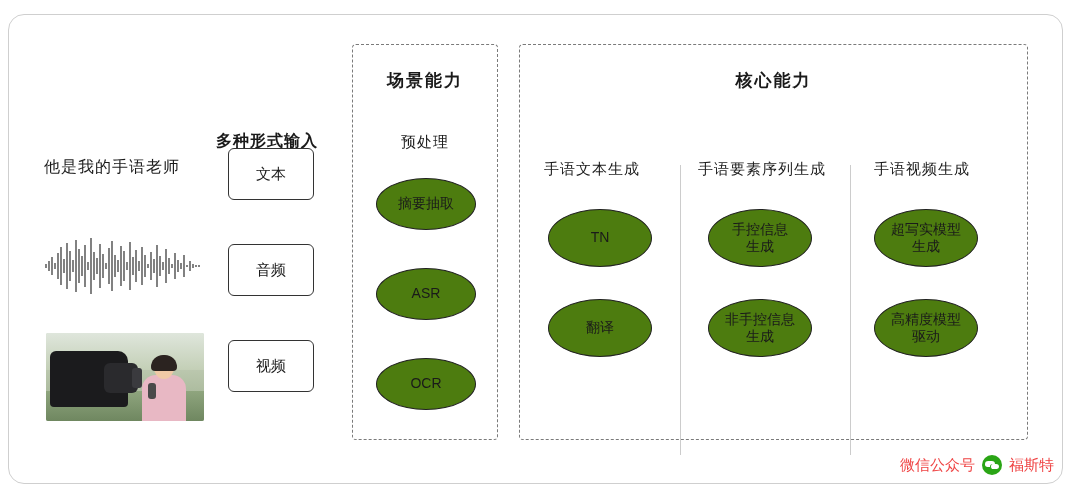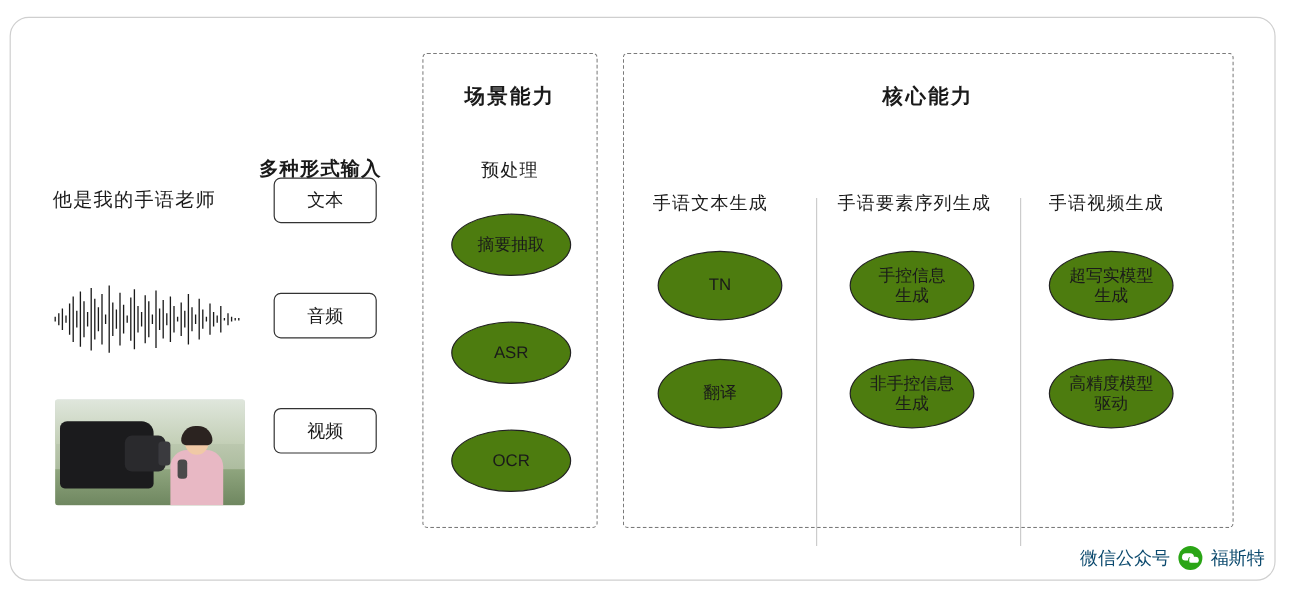--- a/index.html
+++ b/index.html
@@ -52,21 +52,21 @@
     position: absolute;
     left: 14px;
     top: 62px;
     font-size: 16px;
     letter-spacing: 1px;
     white-space: nowrap;
   }
   .type-box {
     position: absolute;
     width: 86px;
-    height: 38px;
+    height: 52px;
     border: 1px solid #333;
     border-radius: 6px;
     display: flex;
     align-items: center;
     justify-content: center;
     font-size: 15px;
     background: #fff;
     box-sizing: border-box;
   }
   .box-text  { left: 198px; top: 53px; }
@@ -187,21 +187,21 @@
   }
 
   
   .watermark {
     position: absolute;
     right: 26px;
     bottom: 24px;
     display: flex;
     align-items: center;
     gap: 7px;
-    color: #0c4a6e;
+    color: #ef4444;
     font-size: 15px;
     white-space: nowrap;
   }
   .wm-icon {
     width: 20px; height: 20px; border-radius: 50%;
     background: #2aa515;
     position: relative;
     flex: none;
   }
   .wm-icon::before {

